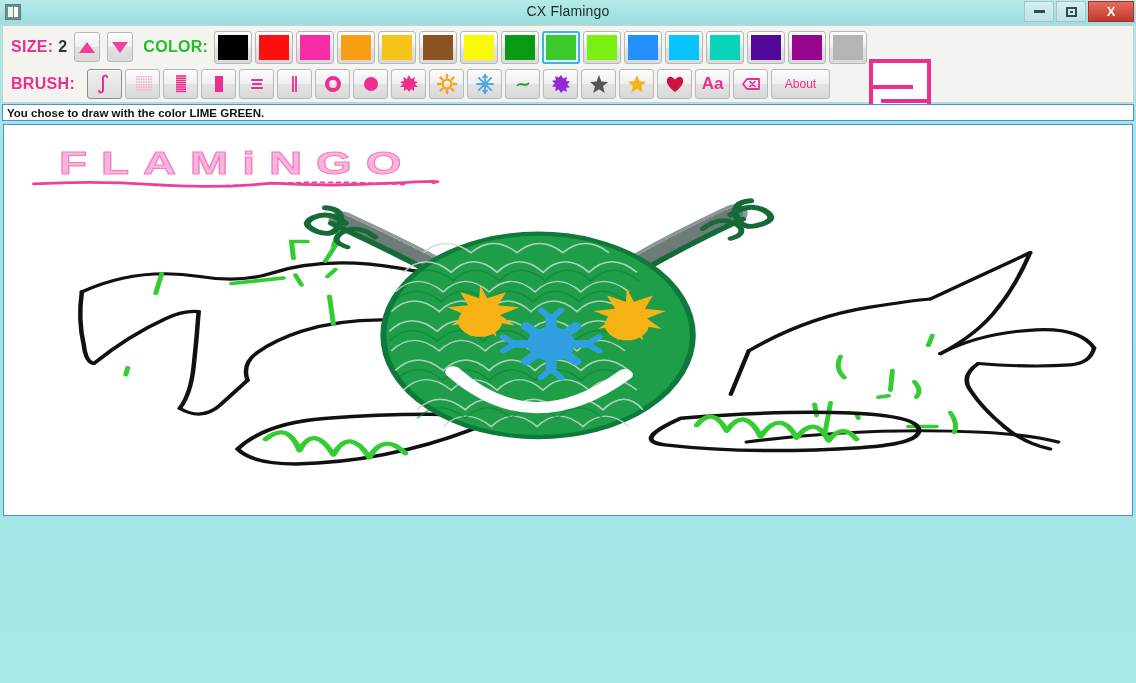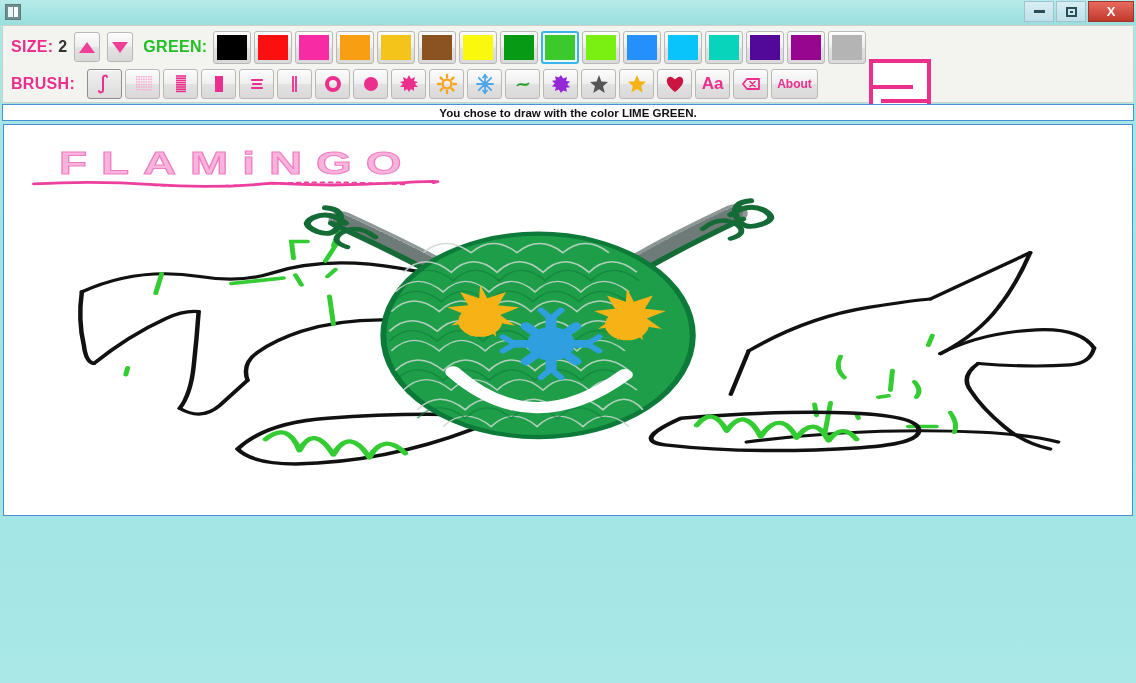--- a/index.html
+++ b/index.html
@@ -87,29 +87,28 @@
 
   .preview{
     width:62px;height:62px;border:4px solid #ec2e8c;box-sizing:border-box;
     background:#fff;position:absolute;left:866px;top:33px;
   }
   .preview .l1{position:absolute;left:0;top:22px;width:40px;height:4px;background:#ec2e8c;}
   .preview .l2{position:absolute;left:8px;top:36px;width:46px;height:4px;background:#ec2e8c;}
 
   .bbtn{width:35px;height:30px;margin-right:3px;}
   .bbtn.sel{border:1px solid #8e8e8e;background:linear-gradient(180deg,#f0f0f0 0%,#dcdcdc 100%);}
-  .bbtn.about{width:47px;font-size:12px;font-weight:bold;color:#ec2e8c;}
+  .bbtn.about{width:59px;font-size:12px;font-weight:normal;color:#ec2e8c;}
 
   
   .status{
     position:absolute;left:2px;top:104px;width:1132px;height:17px;
     background:#ffffff;border:1px solid #4a90d9;box-sizing:border-box;
     font-size:11.5px;font-weight:bold;color:#111;padding:2px 4px;
     white-space:nowrap;
-    text-align:center;
   }
   .status .hl{color:#111;}
 
   
   .canvas-wrap{
     position:absolute;left:3px;top:124px;width:1130px;height:392px;
     background:#ffffff;border:1px solid #4a90d9;box-sizing:border-box;
     overflow:hidden;
   }
   .canvas-wrap svg{display:block;width:100%;height:100%;}
@@ -117,20 +116,21 @@
 </head>
 <body>
 
 <div id="app">
 
   <div class="titlebar">
     <span class="win-icon">
         <i></i>
         <i class="b"></i>
       </span>
+    <div class="title-text">CX Flamingo</div>
     <div class="winbtns">
       <div class="winbtn">
         <span class="glyph-min"></span>
       </div>
       <div class="winbtn">
         <span class="glyph-max"></span>
       </div>
       <div class="winbtn close">
         <span>X</span>
       </div>
@@ -145,21 +145,21 @@
         <span class="size-val">2</span>
       </span>
 
       <div class="btn szbtn">
         <span class="tri tri-up"></span>
       </div>
       <div class="btn szbtn">
         <span class="tri tri-dn"></span>
       </div>
 
-      <span class="lbl lbl-color">GREEN:</span>
+      <span class="lbl lbl-color">COLOR:</span>
 
       <div id="color-swatches" style="display:flex;align-items:center;">
           <div class="btn swatch">
             <span class="chip" style="background: rgb(0, 0, 0);"></span>
           </div>
           <div class="btn swatch">
             <span class="chip" style="background: rgb(251, 15, 15);"></span>
           </div>
           <div class="btn swatch">
             <span class="chip" style="background: rgb(247, 43, 164);"></span>

